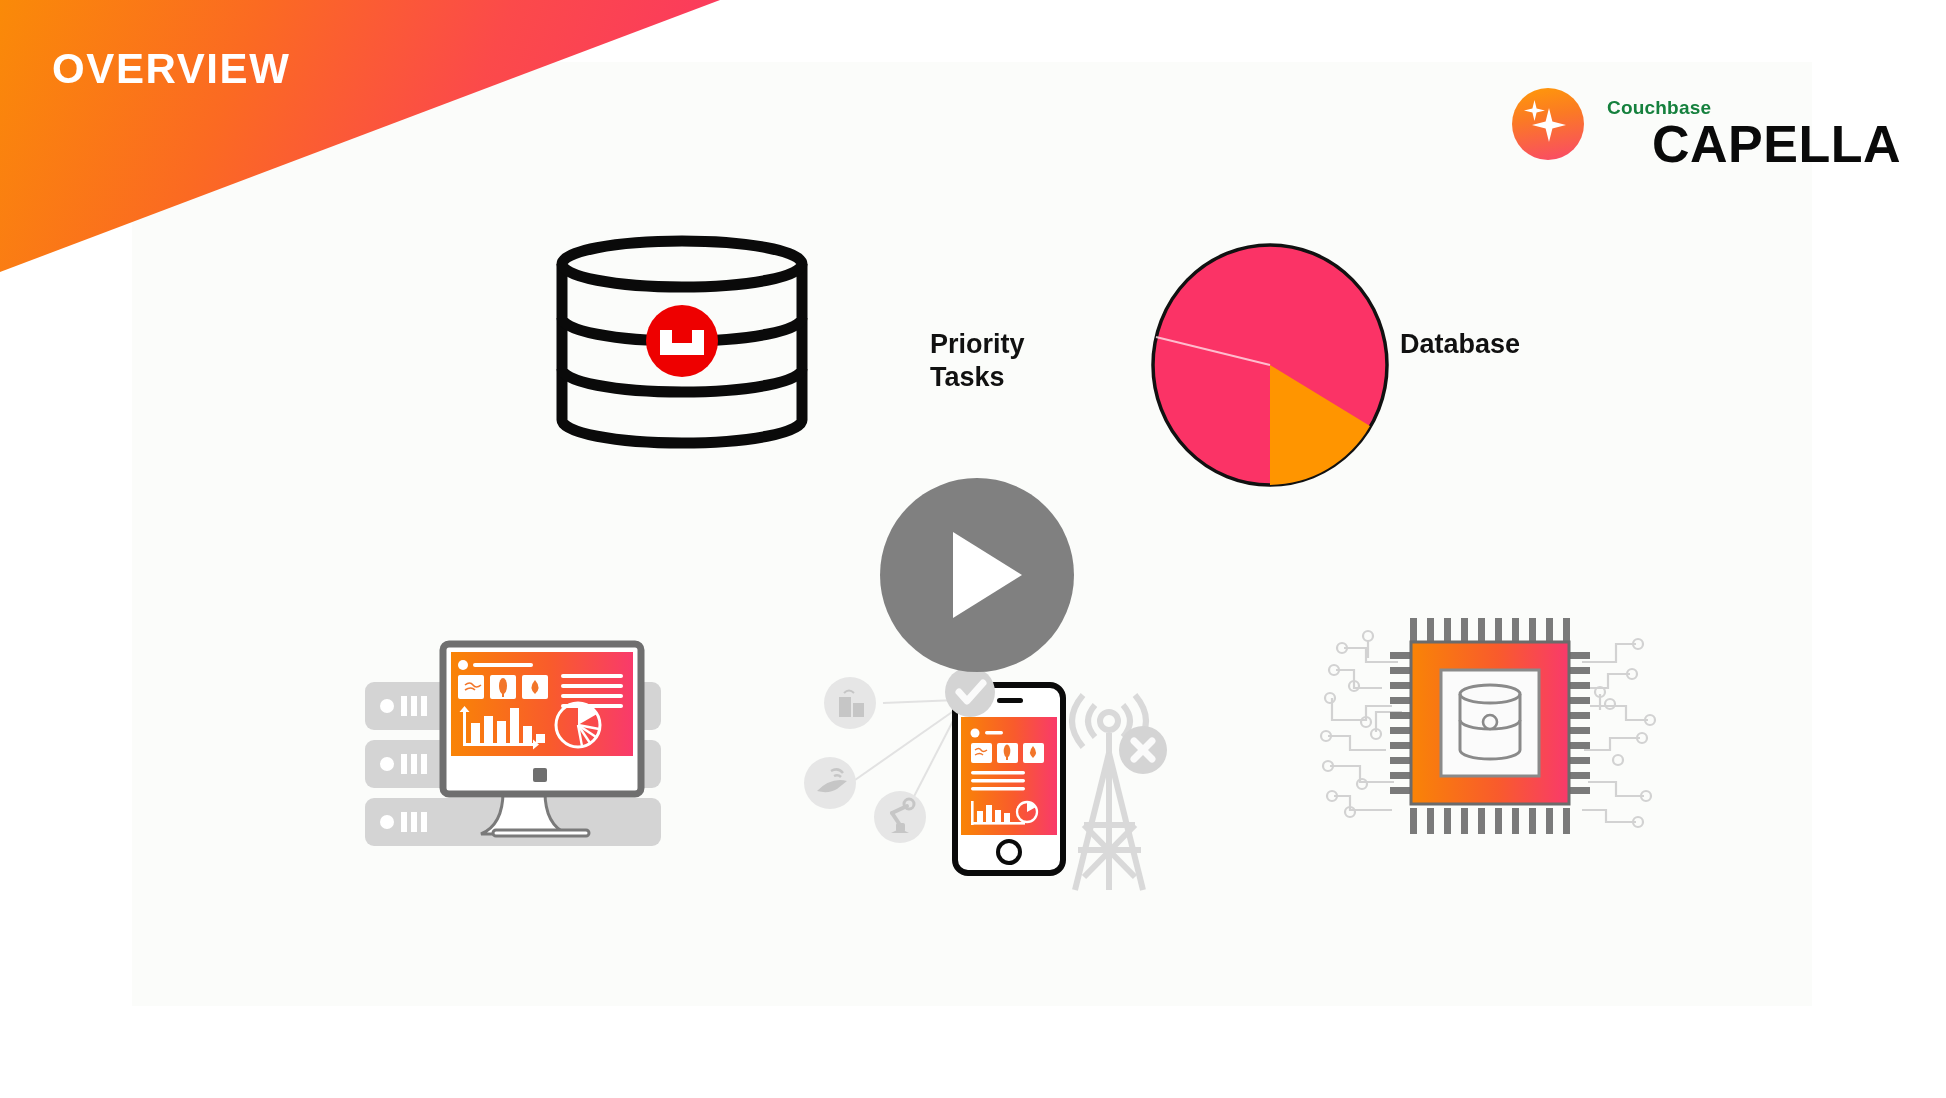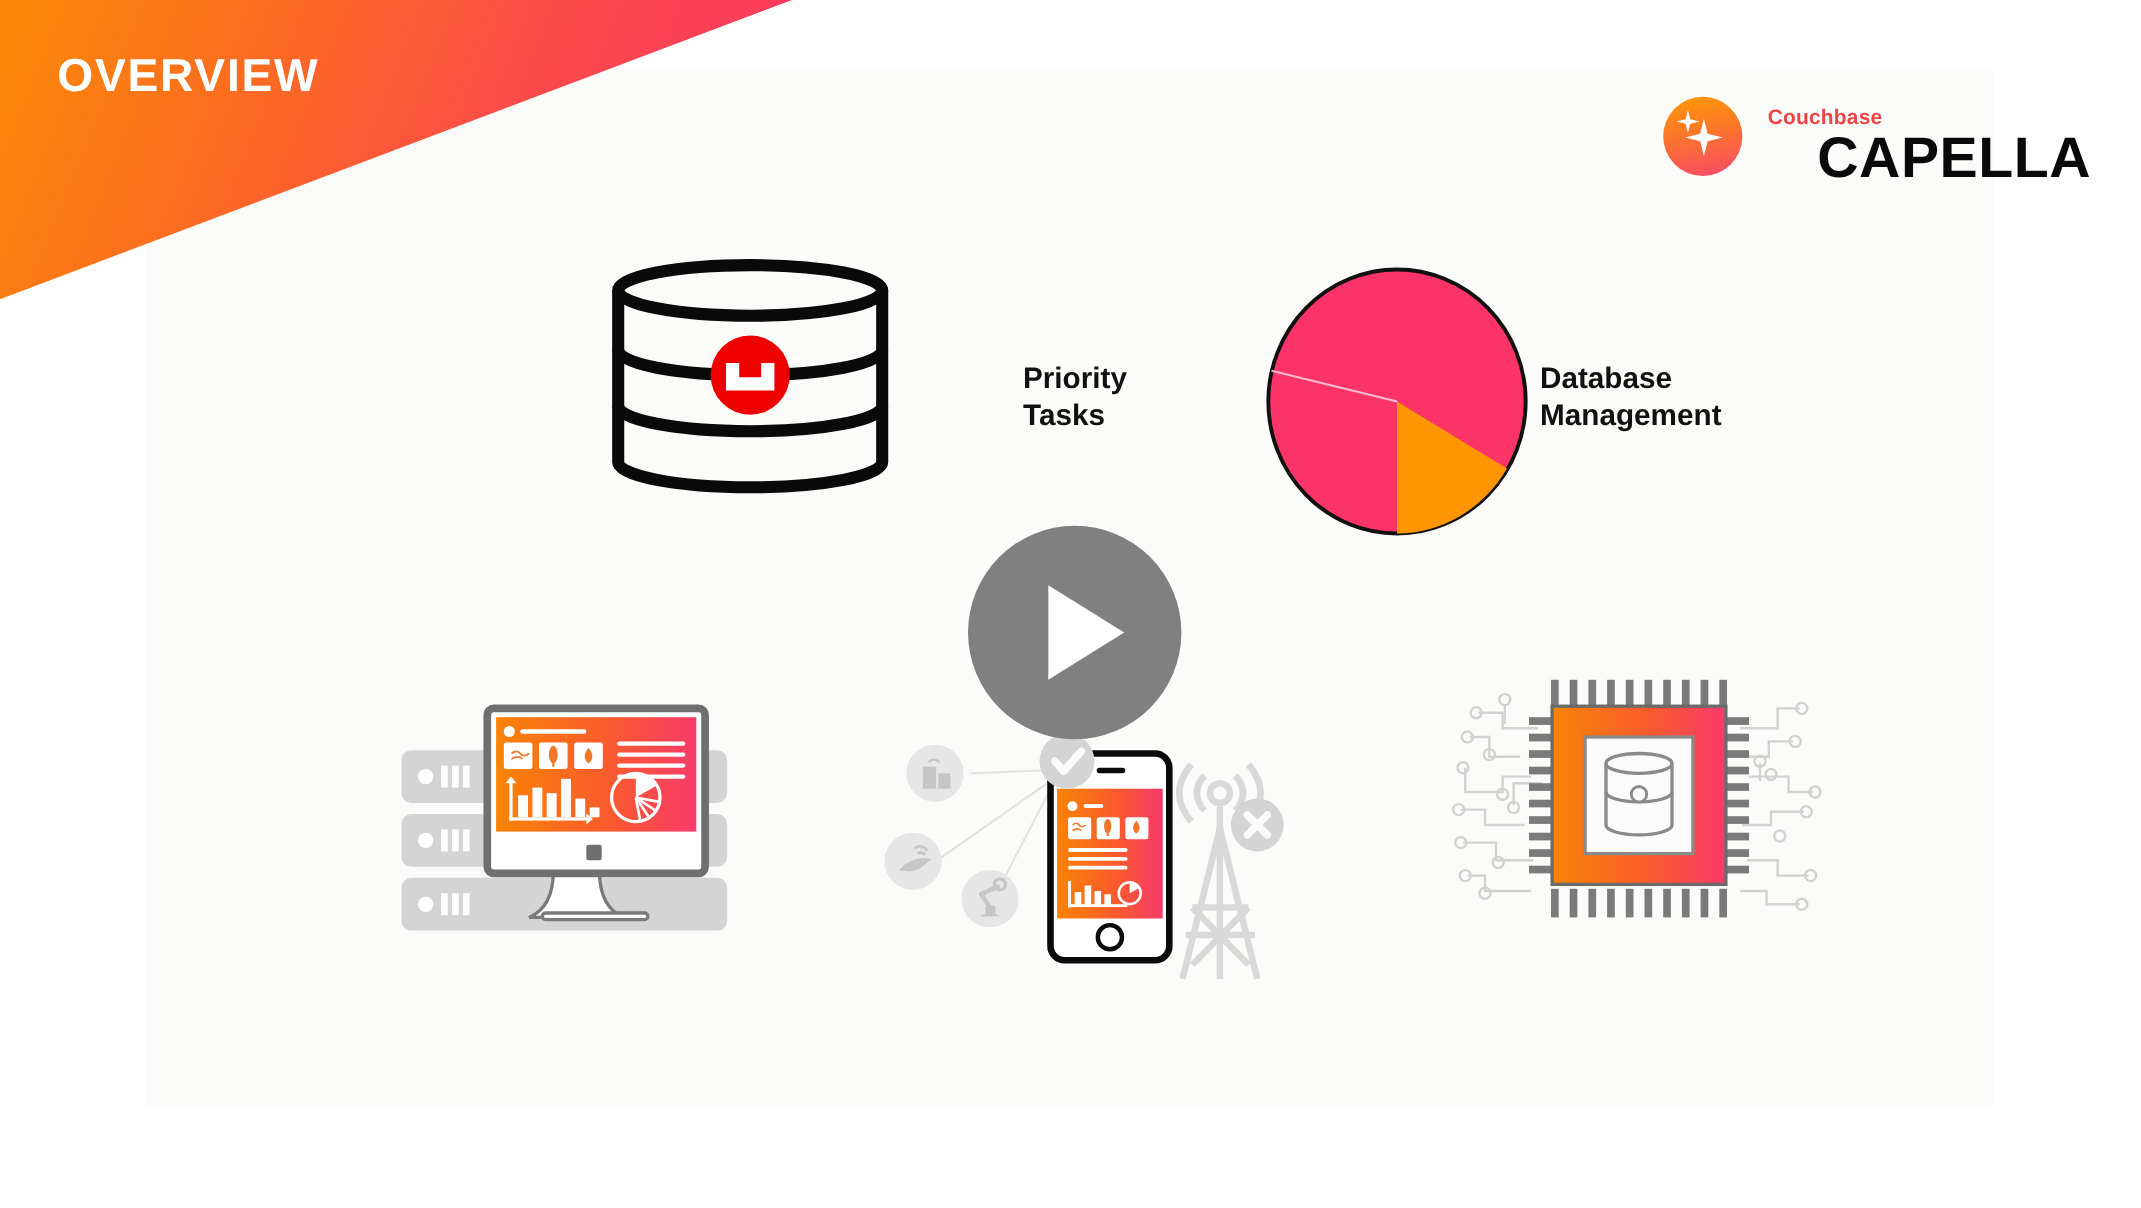--- a/index.html
+++ b/index.html
@@ -61,21 +61,21 @@
   #star-big{
     width:34px; height:34px; left:20px; top:20px;
     clip-path: polygon(50% 0%, 60% 40%, 100% 50%, 60% 60%, 50% 100%, 40% 60%, 0% 50%, 40% 40%);
   }
   #star-small{
     width:21px; height:21px; left:12px; top:12px;
     clip-path: polygon(50% 0%, 60% 40%, 100% 50%, 60% 60%, 50% 100%, 40% 60%, 0% 50%, 40% 40%);
   }
   #capella-wordmark{ display:flex; flex-direction:column; justify-content:center; }
   #capella-sub{
-    font-size:19px; font-weight:bold; color:#ef4444;
+    font-size:19px; font-weight:bold; color:#15803d;
     letter-spacing:0.2px; line-height:1.05; margin-left:3px;margin-top:20px;
   }
   #capella-main{
     font-size:52px; font-weight:bold; color:#0a0a0a;
     letter-spacing:0.5px; line-height:1;margin-left:48px;
   }
 
   
   #db-cylinder{ position:absolute; left:556px; top:236px; width:252px; height:212px; z-index:12; }
 
@@ -155,21 +155,20 @@
       <path d="M120 122 L120 242 A117 120 0 0 0 220 183 Z" fill="#ff9500"></path>
       <path d="M120 122 L6 94" stroke="#ffd5e0" stroke-width="2" fill="none" opacity="0.85"></path>
     </svg>
   </div>
   <div id="pie-label-left">
     <div>Priority</div>
     <div>Tasks</div>
   </div>
   <div id="pie-label-right">
     <div>Database</div>
-    <div>Management</div>
   </div>
 
   <div id="play-button">
     <div id="play-triangle"></div>
   </div>
 
   <div id="server-monitor">
     <svg viewBox="0 0 312 220" width="312" height="220">
 
       <g>

